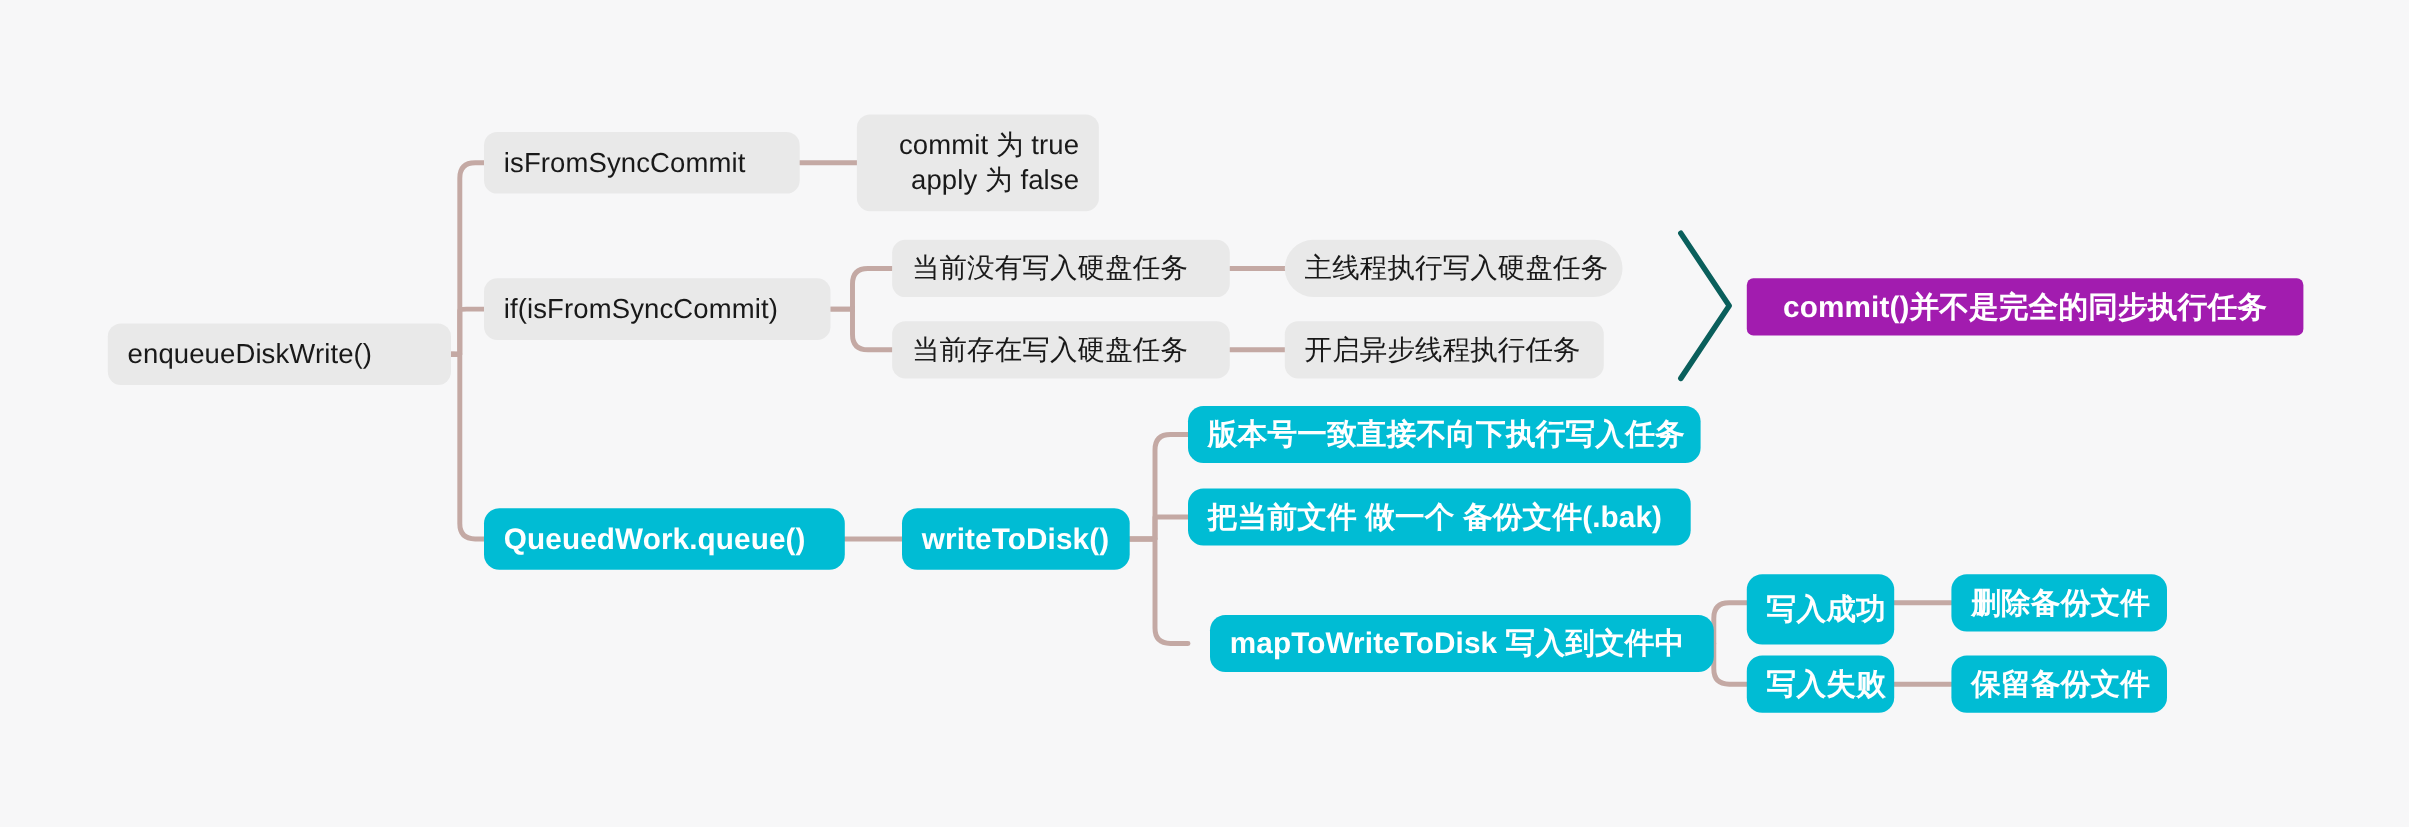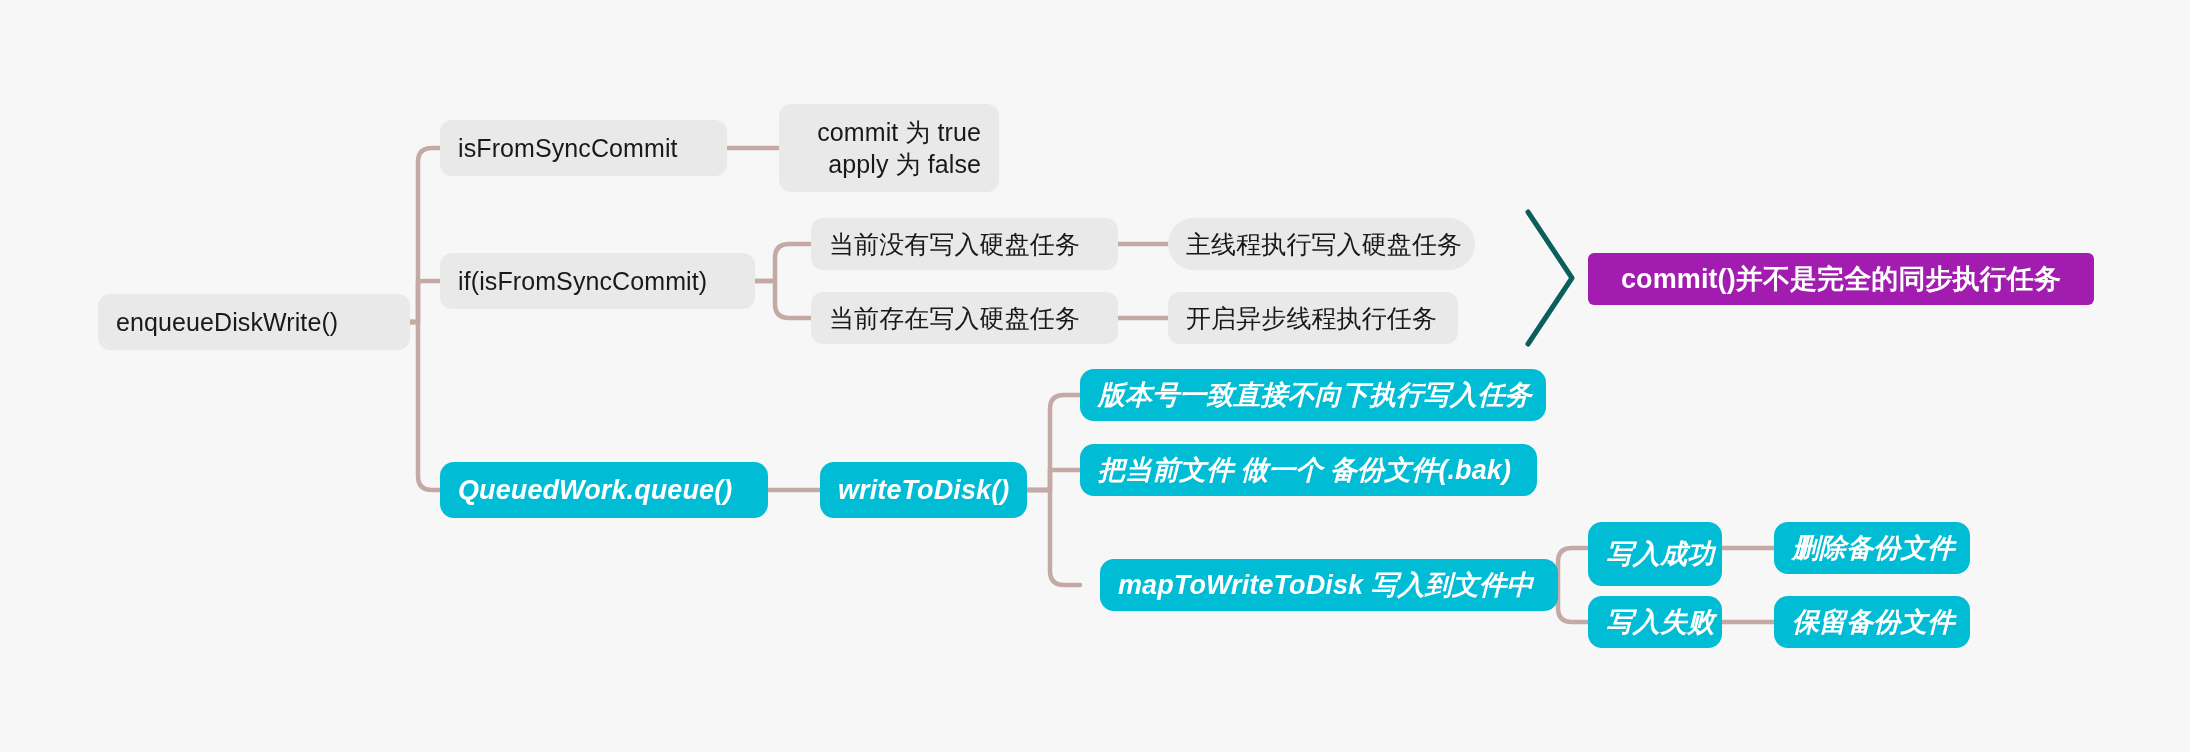--- a/index.html
+++ b/index.html
@@ -41,21 +41,20 @@
     color: #191919;
     font-weight: 400;
     padding: 0 18px;
   }
   .node.cyan {
     background: #00bcd4;
     color: #ffffff;
     font-weight: 700;
     padding: 0 18px;
     border-radius: 14px;
-    font-style: italic;
   }
   .node.teal {
     background: #a21caf;
     color: #ffffff;
     font-weight: 700;
     padding: 0 24px;
     border-radius: 6px;
     justify-content: center;
   }
   .node.multiline {

